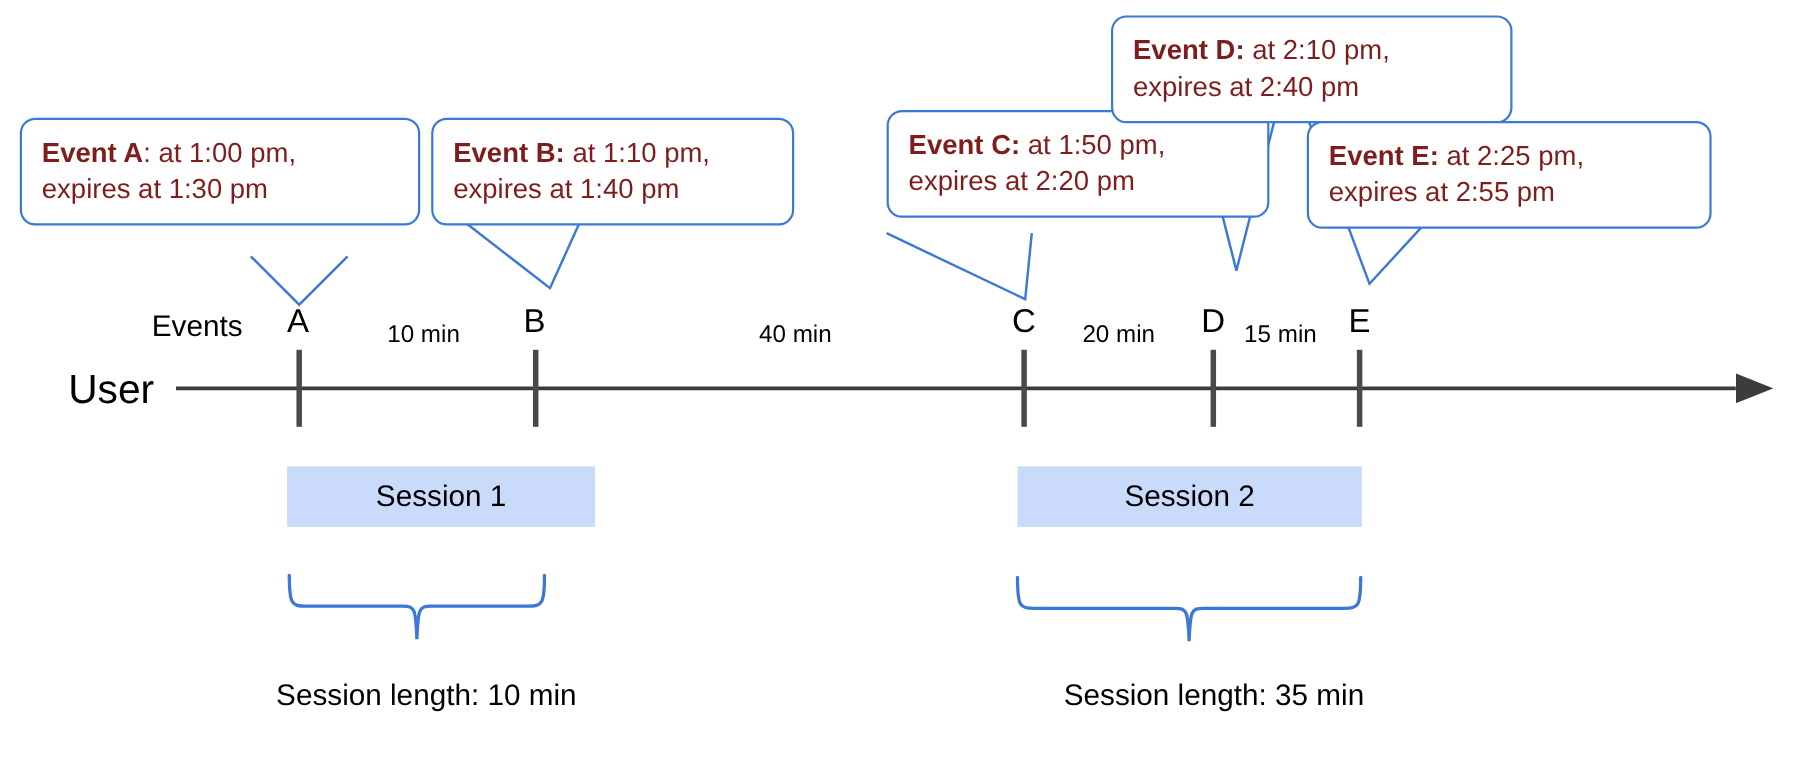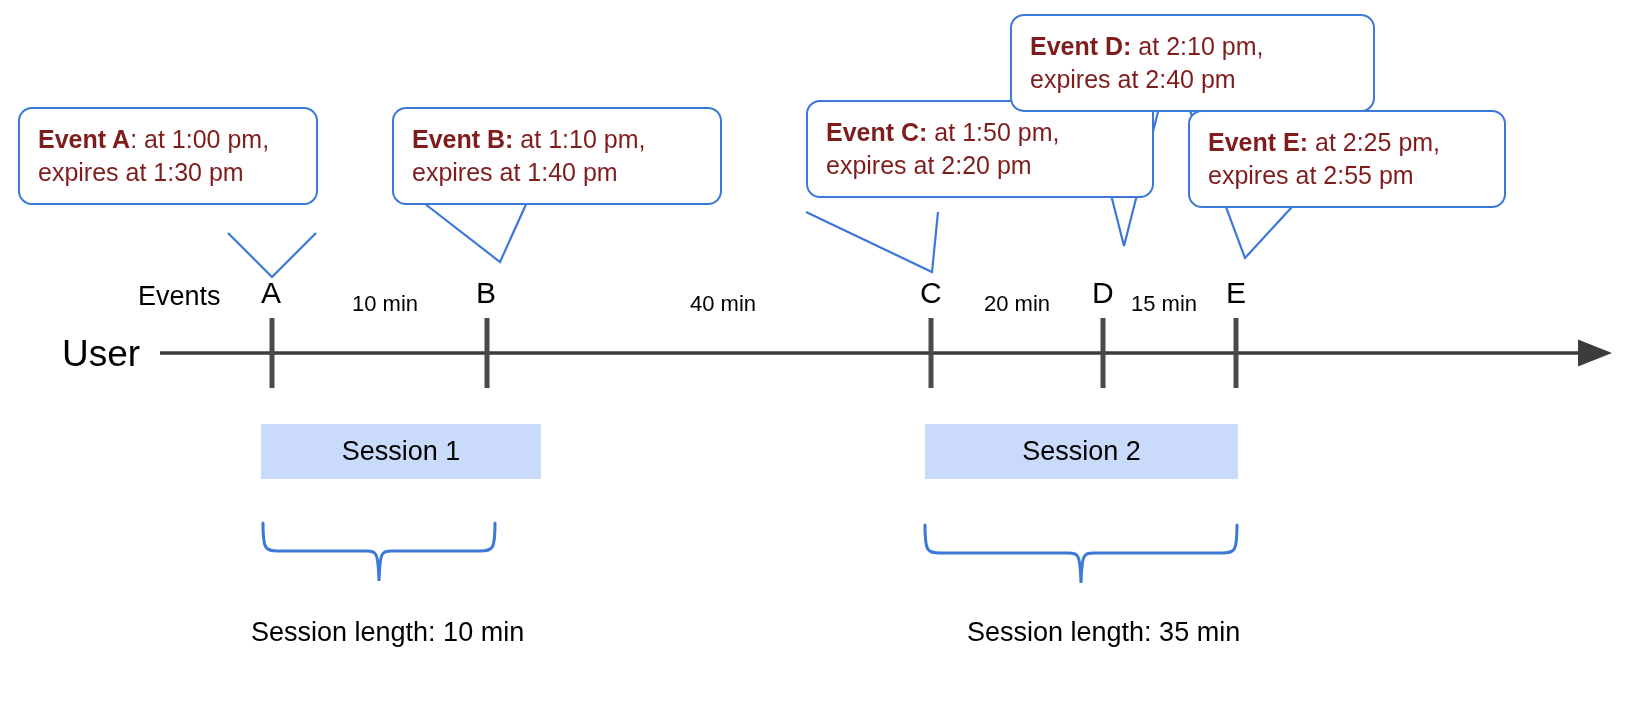--- a/index.html
+++ b/index.html
@@ -100,21 +100,21 @@
              L 366 551 C 377 551, 378 553, 379 581
              C 380 553, 381 551, 392 551
              L 480 551 C 493 551, 495 549, 495 523" fill="none" stroke="#3b78d8" stroke-width="3" stroke-linecap="round"></path>
 
     <path d="M 925 525 C 925 551, 927 553, 940 553
              L 1068 553 C 1079 553, 1080 555, 1081 583
              C 1082 555, 1083 553, 1094 553
              L 1222 553 C 1235 553, 1237 551, 1237 525" fill="none" stroke="#3b78d8" stroke-width="3" stroke-linecap="round"></path>
   </svg>
 
-  <div class="callout" style="left:18px; top:107px; width:300px;">
+  <div class="callout" style="left:18px; top:107px; width:364px;">
     <div>
       <b>Event A</b><span><span>:</span><span> at 1:00 pm,</span></span>
     </div>
     <div>expires at 1:30 pm</div>
   </div>
 
   <div class="callout" style="left:392px; top:107px; width:330px;">
     <div>
       <b><span>Event B</span><span>:</span></b><span> at 1:10 pm,</span>
     </div>
@@ -128,21 +128,21 @@
     <div>expires at 2:20 pm</div>
   </div>
 
   <div class="callout" style="left:1010px; top:14px; width:365px;">
     <div>
       <b><span>Event D</span><span>:</span></b><span> at 2:10 pm,</span>
     </div>
     <div>expires at 2:40 pm</div>
   </div>
 
-  <div class="callout" style="left:1188px; top:110px; width:318px;">
+  <div class="callout" style="left:1188px; top:110px; width:368px;">
     <div>
       <b><span>Event E</span><span>:</span></b><span> at 2:25 pm,</span>
     </div>
     <div>expires at 2:55 pm</div>
   </div>
 
   <div class="tl-text lbl-user" style="left:62px; top:333px;">User</div>
 
   <div class="tl-text lbl-events" style="left:138px; top:281px;">Events</div>
 

